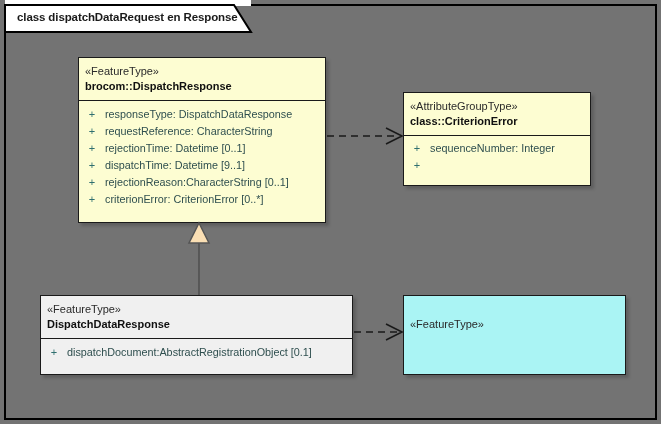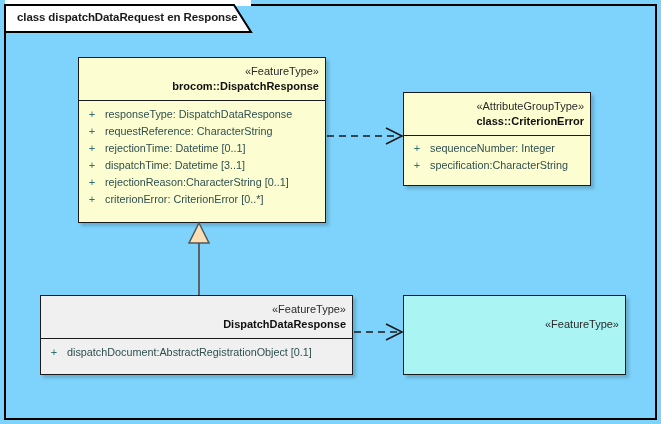--- a/index.html
+++ b/index.html
@@ -7,21 +7,21 @@
     padding: 0;
     background: #ffffff;
   }
   body {
     font-family: "Liberation Sans", sans-serif;
   }
   #canvas {
     position: relative;
     width: 661px;
     height: 424px;
-    background: #7dd3fc;
+    background: #737373;
     overflow: hidden;
   }
 
   
   .frame {
     position: absolute;
     left: 4px;
     top: 4px;
     width: 653px;
     height: 416px;
@@ -61,22 +61,22 @@
 
   
   .uml-box {
     position: absolute;
     box-sizing: border-box;
     border: 1.4px solid #1a1a1a;
     box-shadow: 3px 3px 3px rgba(0,0,0,0.18);
     overflow: hidden;
   }
   .uml-header {
-    padding: 7px 6px 6px 17px;
-    text-align: right;
+    padding: 7px 6px 6px 6px;
+    text-align: left;
     line-height: 1.22;
   }
   .stereotype {
     font-size: 11px;
     color: #2a2a2a;
     white-space: nowrap;
   }
   .cls-name {
     font-size: 11px;
     font-weight: bold;
@@ -177,21 +177,21 @@
       <div class="attr-row">
         <span class="attr-vis">+</span>
         <span class="attr-text">requestReference: CharacterString</span>
       </div>
       <div class="attr-row">
         <span class="attr-vis">+</span>
         <span class="attr-text">rejectionTime: Datetime [0..1]</span>
       </div>
       <div class="attr-row">
         <span class="attr-vis">+</span>
-        <span class="attr-text">dispatchTime: Datetime [3..1]</span>
+        <span class="attr-text">dispatchTime: Datetime [9..1]</span>
       </div>
       <div class="attr-row">
         <span class="attr-vis">+</span>
         <span class="attr-text">rejectionReason:CharacterString [0..1]</span>
       </div>
       <div class="attr-row">
         <span class="attr-vis">+</span>
         <span class="attr-text">criterionError: CriterionError [0..*]</span>
       </div>
     </div>
@@ -203,21 +203,20 @@
       <div class="cls-name">class::CriterionError</div>
     </div>
     <div class="uml-divider"></div>
     <div class="uml-attrs">
       <div class="attr-row">
         <span class="attr-vis">+</span>
         <span class="attr-text">sequenceNumber: Integer</span>
       </div>
       <div class="attr-row">
         <span class="attr-vis">+</span>
-        <span class="attr-text">specification:CharacterString</span>
       </div>
     </div>
   </div>
 
   <div class="uml-box" id="box-dispatch-data-response">
     <div class="uml-header">
       <div class="stereotype">«FeatureType»</div>
       <div class="cls-name">DispatchDataResponse</div>
     </div>
     <div class="uml-divider"></div>

